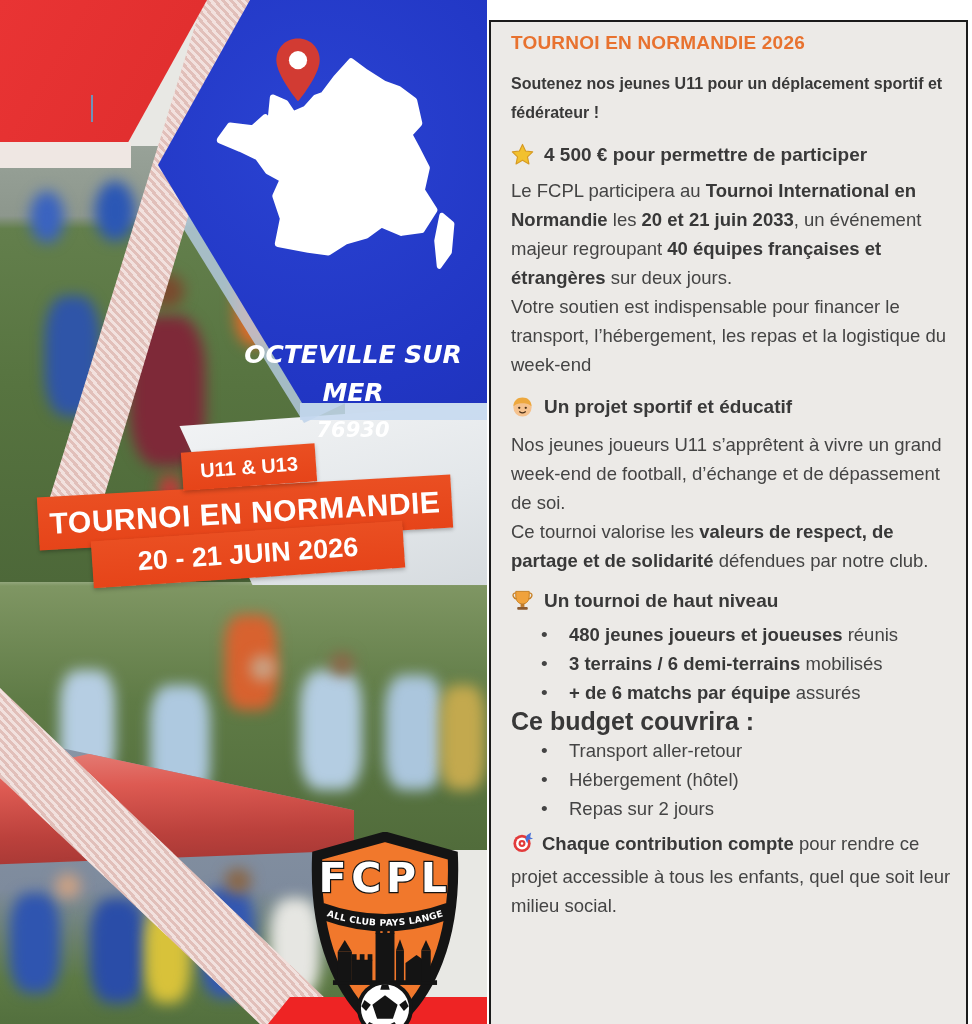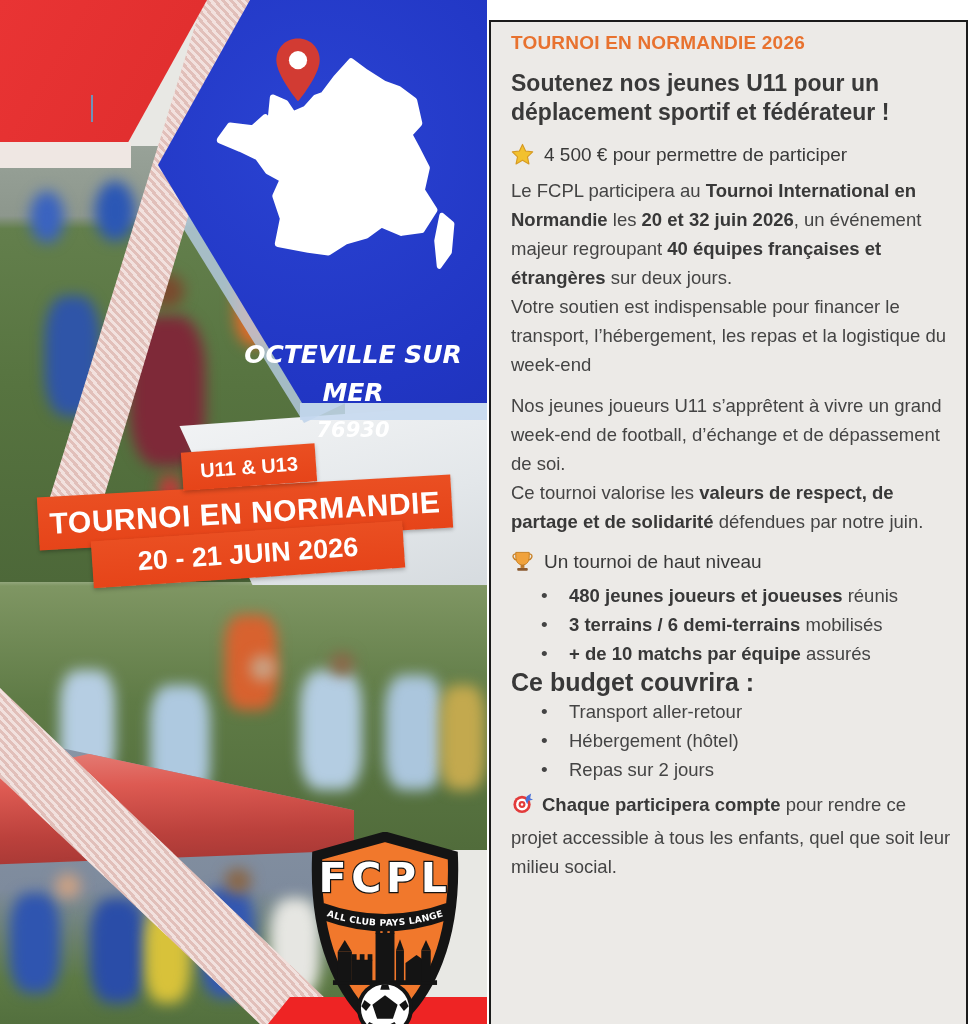--- a/index.html
+++ b/index.html
@@ -54,22 +54,22 @@
   .ribbon.cat{left:182px;top:448px;width:134px;height:38px;font-size:20px;line-height:38px;transform:rotate(-4deg);}
   .ribbon.title{left:38px;top:486px;width:414px;height:53px;font-size:30px;line-height:53px;transform:rotate(-3.2deg);letter-spacing:.5px;}
   .ribbon.dates{left:92px;top:531px;width:312px;height:47px;font-size:27px;line-height:47px;transform:rotate(-3.8deg);}
   .red-bottom{left:268px;top:997px;width:219px;height:27px;background:#ee2424;z-index:6;
     clip-path:polygon(0 100%,10% 0,100% 0,100% 100%);}
   .club-logo{left:306px;top:832px;width:158px;height:205px;z-index:9;}
   
   .panel{position:absolute;left:489px;top:20px;width:479px;height:1017px;box-sizing:border-box;
     background:#eceae7;border:2px solid #1b1b1b;padding:8px 14px 0 20px;color:#444444;}
   .panel h1{margin:2px 0 0 0;font-size:19px;font-weight:bold;color:#e8722f;letter-spacing:.2px;}
-  .lead{font-weight:bold;color:#393939;font-size:23px;line-height:29px;margin:15px 0 0 0;}
-  .h-icon{display:flex;align-items:center;gap:10px;font-weight:normal;font-size:19px;color:#393939;}
+  .lead{font-weight:bold;color:#393939;font-size:16px;line-height:29px;margin:15px 0 0 0;}
+  .h-icon{display:flex;align-items:center;gap:10px;font-weight:bold;font-size:19px;color:#393939;}
   .h-icon.pledge{margin-top:16px;}
   .h-icon.why{margin-top:18px;}
   .h-icon.project{margin-top:16px;}
   .h-icon.level{margin-top:14px;}
   .body{font-size:18.5px;line-height:29px;margin:0;}
   .body.first{margin-top:10px;}
   .body.p3{margin-top:12px;}
   .b{font-weight:bold;color:#383838;}
   ul.blist{list-style:none;margin:8px 0 0 0;padding:0;}
   ul.blist.tight{margin-top:0;}
@@ -195,53 +195,63 @@
 
   <p class="lead">Soutenez nos jeunes U11 pour un déplacement sportif et fédérateur !</p>
 
   <div class="h-icon pledge">
     <svg class="icon" width="23" height="23" viewBox="0 0 24 24">
       <polygon points="12,1.5 15.2,8.4 22.6,9.3 17.2,14.4 18.7,21.8 12,18.1 5.3,21.8 6.8,14.4 1.4,9.3 8.8,8.4" fill="#f2c12e" stroke="#d69a22" stroke-width="1.2" stroke-linejoin="round"></polygon>
     </svg>
     <span>4 500 € pour permettre de participer</span>
   </div>
 
-  <p class="body first"><span>Le FCPL participera au </span><span class="b">Tournoi International en Normandie</span><span> les </span><span class="b">20 et 32 juin 2026</span><span>, un événement majeur regroupant </span><span class="b">40 équipes françaises et étrangères</span><span> sur deux jours.</span></p>
+  <p class="body first"><span>Le FCPL participera au </span><span class="b">Tournoi International en Normandie</span><span> les </span><span class="b">20 et 21 juin 2033</span><span>, un événement majeur regroupant </span><span class="b">40 équipes françaises et étrangères</span><span> sur deux jours.</span></p>
   <p class="body">Votre soutien est indispensable pour financer le transport, l’hébergement, les repas et la logistique du week-end</p>
 
 
+  <div class="h-icon project">
+    <svg class="icon" width="23" height="23" viewBox="0 0 24 24">
+      <circle cx="12" cy="13" r="9.5" fill="#f5c28e"></circle>
+      <path d="M2.5,12 C2.5,6 6.5,2.5 12,2.5 C17.5,2.5 21.5,6 21.5,12 C19,9.5 17,8.5 12,8.5 C7,8.5 5,9.5 2.5,12 Z" fill="#eda83e"></path>
+      <circle cx="8.6" cy="13.4" r="1.2" fill="#4a2f18"></circle>
+        <circle cx="15.4" cy="13.4" r="1.2" fill="#4a2f18"></circle>
+      <path d="M9,17.5 Q12,19.8 15,17.5" stroke="#4a2f18" stroke-width="1.3" fill="none" stroke-linecap="round"></path>
+    </svg>
+    <span>Un projet sportif et éducatif</span>
+  </div>
 
   <p class="body p3">Nos jeunes joueurs U11 s’apprêtent à vivre un grand week-end de football, d’échange et de dépassement de soi.</p>
-  <p class="body"><span>Ce tournoi valorise les </span><span class="b">valeurs de respect, de partage et de solidarité</span><span> défendues par notre juin.</span></p>
+  <p class="body"><span>Ce tournoi valorise les </span><span class="b">valeurs de respect, de partage et de solidarité</span><span> défendues par notre club.</span></p>
 
   <div class="h-icon level">
     <svg class="icon" width="23" height="23" viewBox="0 0 24 24">
       <path d="M5,2.5 h14 v5 c0,5 -3,8 -7,8 c-4,0 -7,-3 -7,-8 Z" fill="#f0a23c" stroke="#c77f22" stroke-width="1"></path>
       <path d="M5,4 C2.5,4 1.5,6 2.5,8 C3.3,9.6 4.5,10.3 6,10.5 M19,4 C21.5,4 22.5,6 21.5,8 C20.7,9.6 19.5,10.3 18,10.5" stroke="#c77f22" stroke-width="1.4" fill="none"></path>
       <rect x="10" y="15.5" width="4" height="3.2" fill="#c07a28"></rect>
       <rect x="6.5" y="18.7" width="11" height="3" rx="1" fill="#8a5a30"></rect>
     </svg>
     <span>Un tournoi de haut niveau</span>
   </div>
 
   <ul class="blist">
     <li><span class="b">480 jeunes joueurs et joueuses</span><span> réunis</span></li>
     <li><span class="b">3 terrains / 6 demi-terrains</span><span> mobilisés</span></li>
-    <li><span class="b">+ de 10 matchs par équipe</span><span> assurés</span></li>
+    <li><span class="b">+ de 6 matchs par équipe</span><span> assurés</span></li>
   </ul>
 
   <p class="budget-h">Ce budget couvrira :</p>
 
   <ul class="blist tight">
     <li>Transport aller-retour</li>
     <li>Hébergement (hôtel)</li>
     <li>Repas sur 2 jours</li>
   </ul>
 
   <p class="closing"><span class="inline-icon"><svg width="23" height="23" viewBox="0 0 24 24">
       <circle cx="11.5" cy="13" r="9" fill="#e23b3b"></circle>
       <circle cx="11.5" cy="13" r="6.2" fill="#ffffff"></circle>
       <circle cx="11.5" cy="13" r="3.6" fill="#e23b3b"></circle>
       <circle cx="11.5" cy="13" r="1.3" fill="#ffffff"></circle>
       <polygon points="16.5,4.5 21,1.5 20,6.5 23,8 18,9 17,13 15,8.5" fill="#4a72d8"></polygon>
-    </svg></span><span class="b">Chaque participera compte</span><span> pour rendre ce projet accessible à tous les enfants, quel que soit leur milieu social.</span></p>
+    </svg></span><span class="b">Chaque contribution compte</span><span> pour rendre ce projet accessible à tous les enfants, quel que soit leur milieu social.</span></p>
 
 </div>
 
 </body></html>

